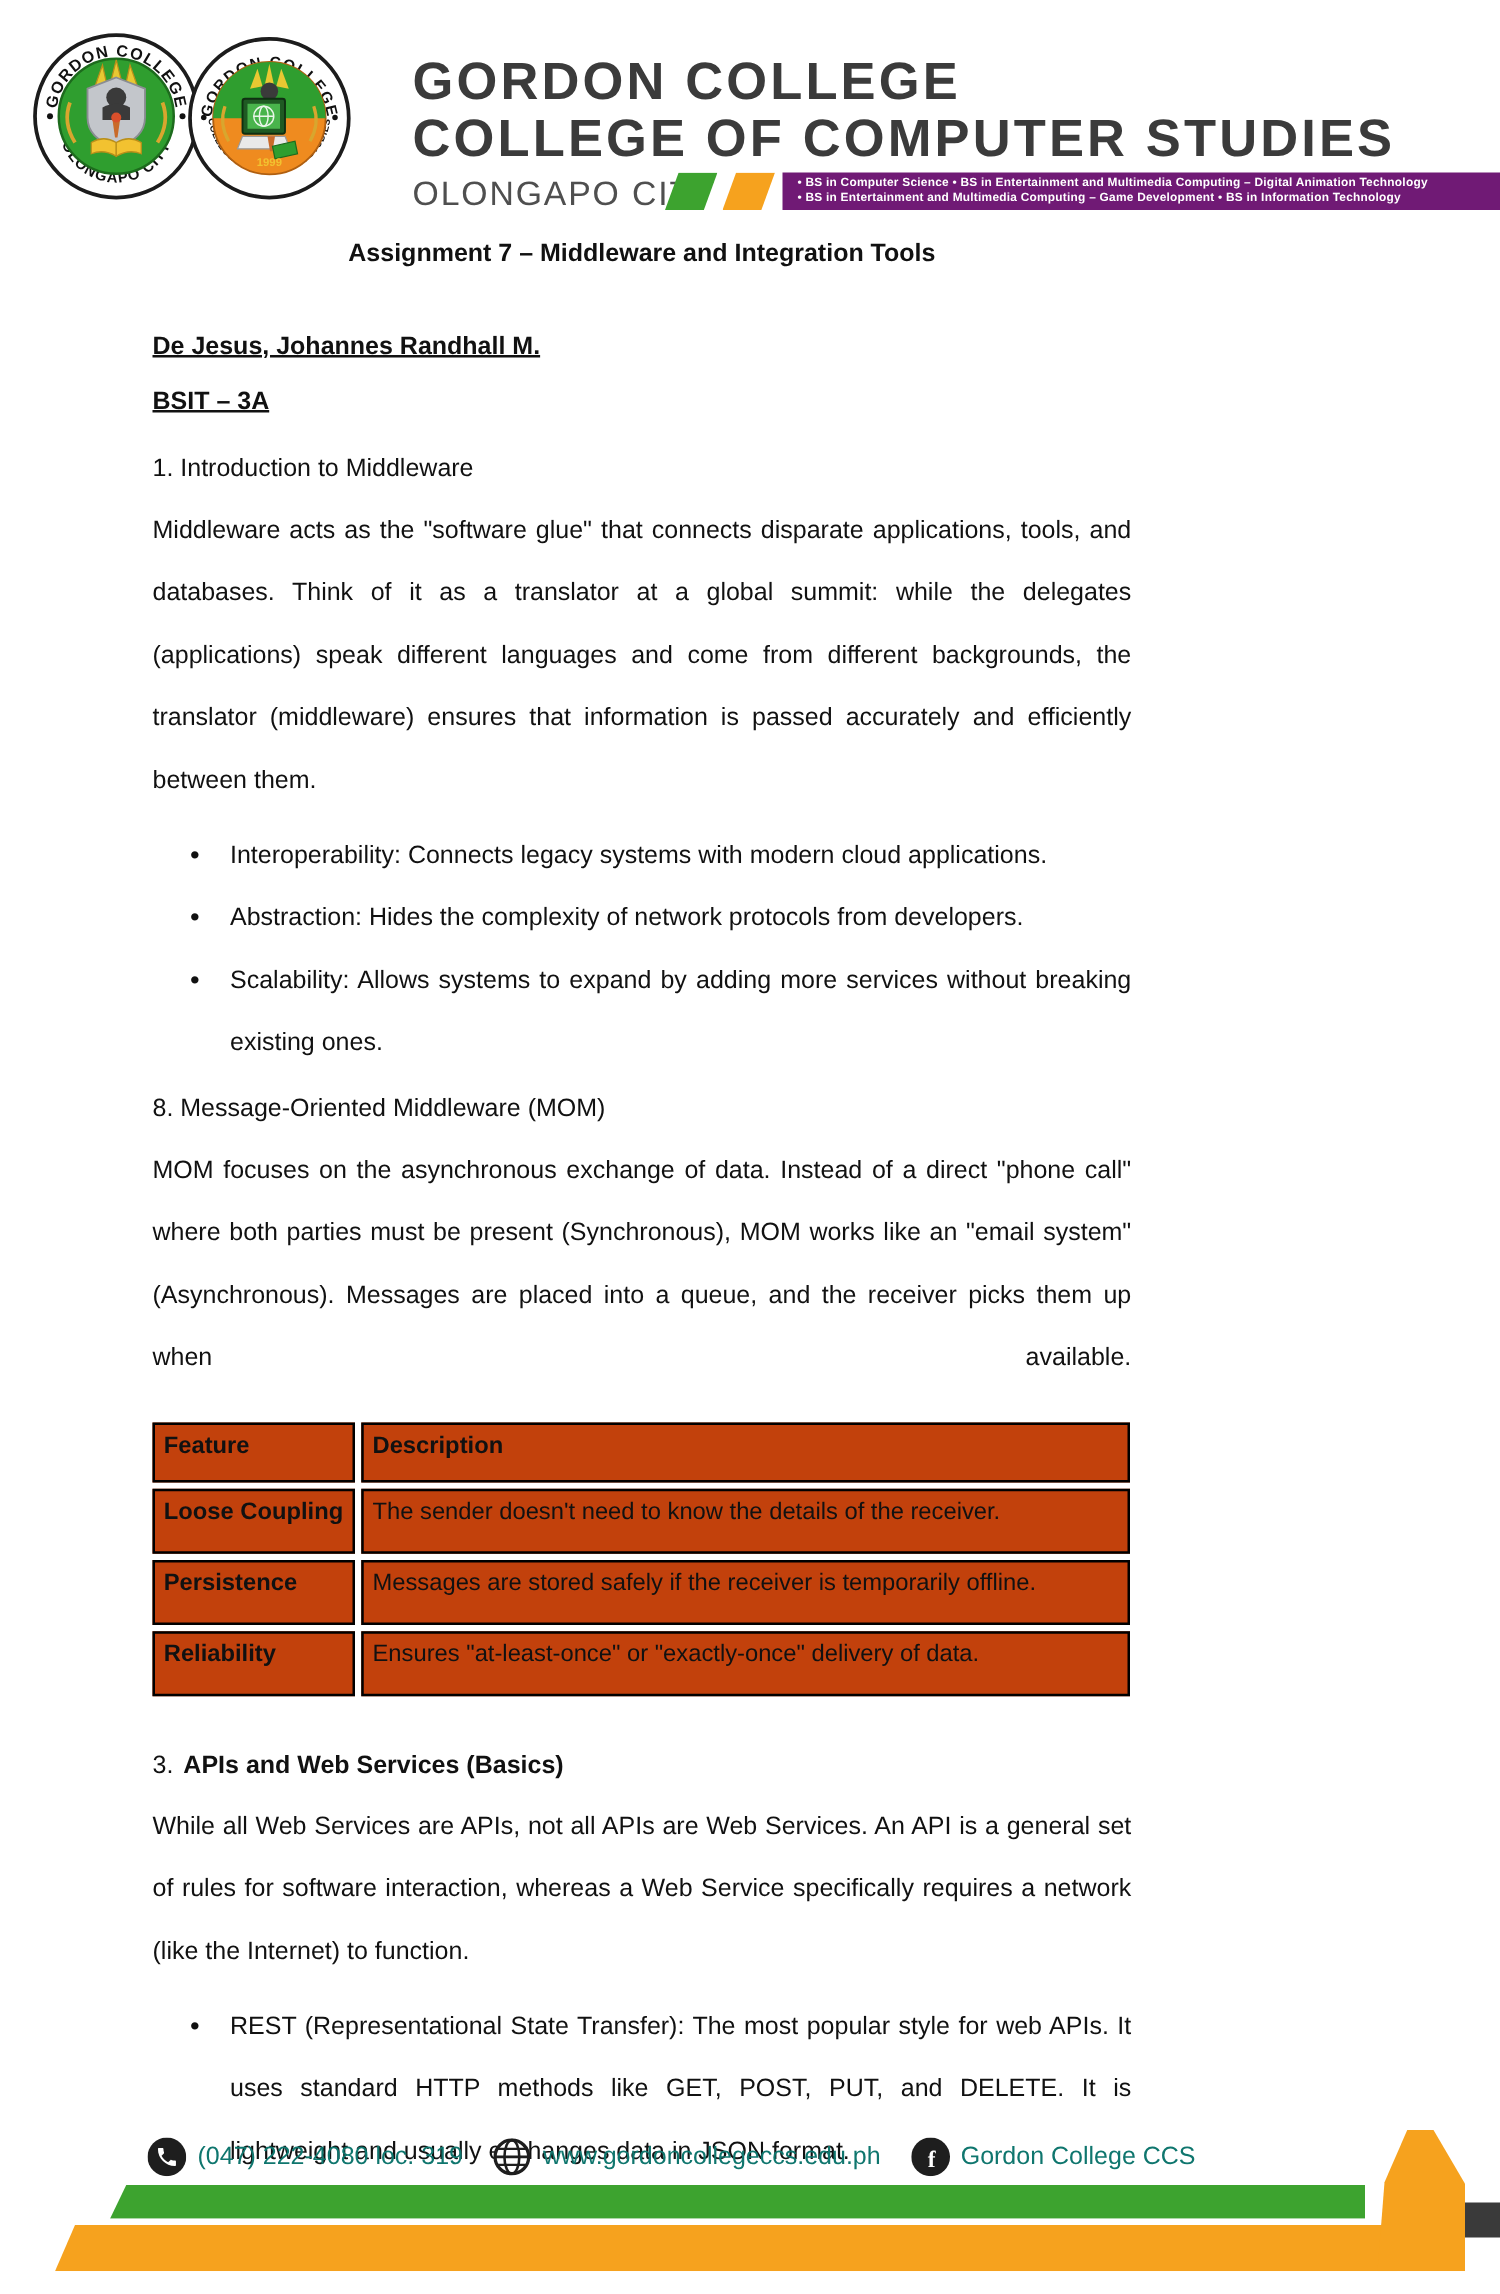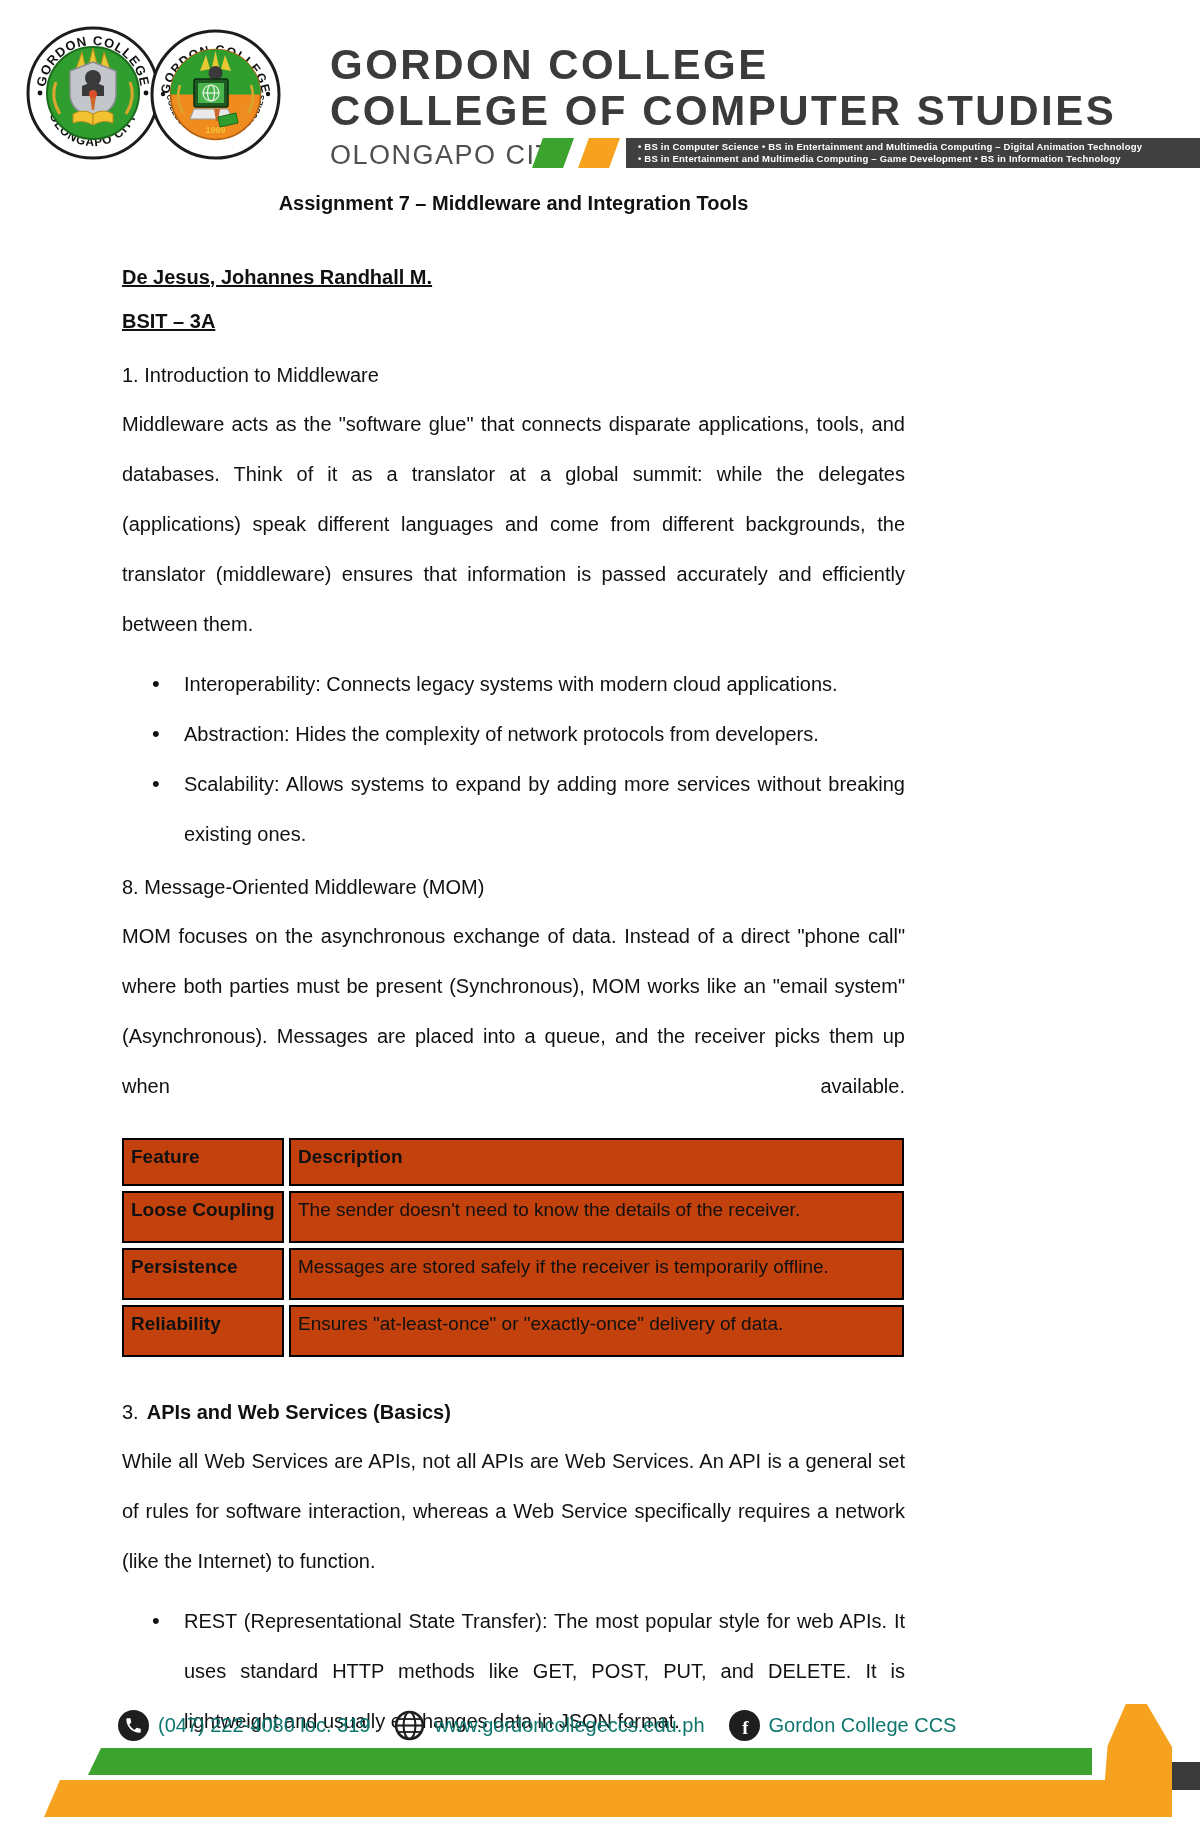--- a/index.html
+++ b/index.html
@@ -29,21 +29,21 @@
   .city {
     position: absolute; left: 0; top: 2px;
     font-size: 27px; color: #4f4f4f; letter-spacing: 1.5px; font-weight: 500;
     white-space: nowrap;
   }
   .pgram { position: absolute; top: 0; height: 30px; }
   .pgram.green { left: 202px; width: 42px; background: #3DA32F; clip-path: polygon(26% 0,100% 0,74% 100%,0 100%); }
   .pgram.orange { left: 248px; width: 42px; background: #F6A21E; clip-path: polygon(26% 0,100% 0,74% 100%,0 100%); }
   .programs-banner {
     position: absolute; left: 296px; top: 0; width: 574px; height: 30px;
-    background: #404040; color: #fff;
+    background: #701a75; color: #fff;
     display: flex; flex-direction: column; justify-content: center;
     padding-left: 12px;
   }
   .programs-banner div {
     font-size: 9.5px; font-weight: bold; line-height: 12px; letter-spacing: .2px;
     white-space: nowrap;
   }
 
   
   .content { position: absolute; left: 122px; top: 192px; width: 783px; font-size: 20px; }

